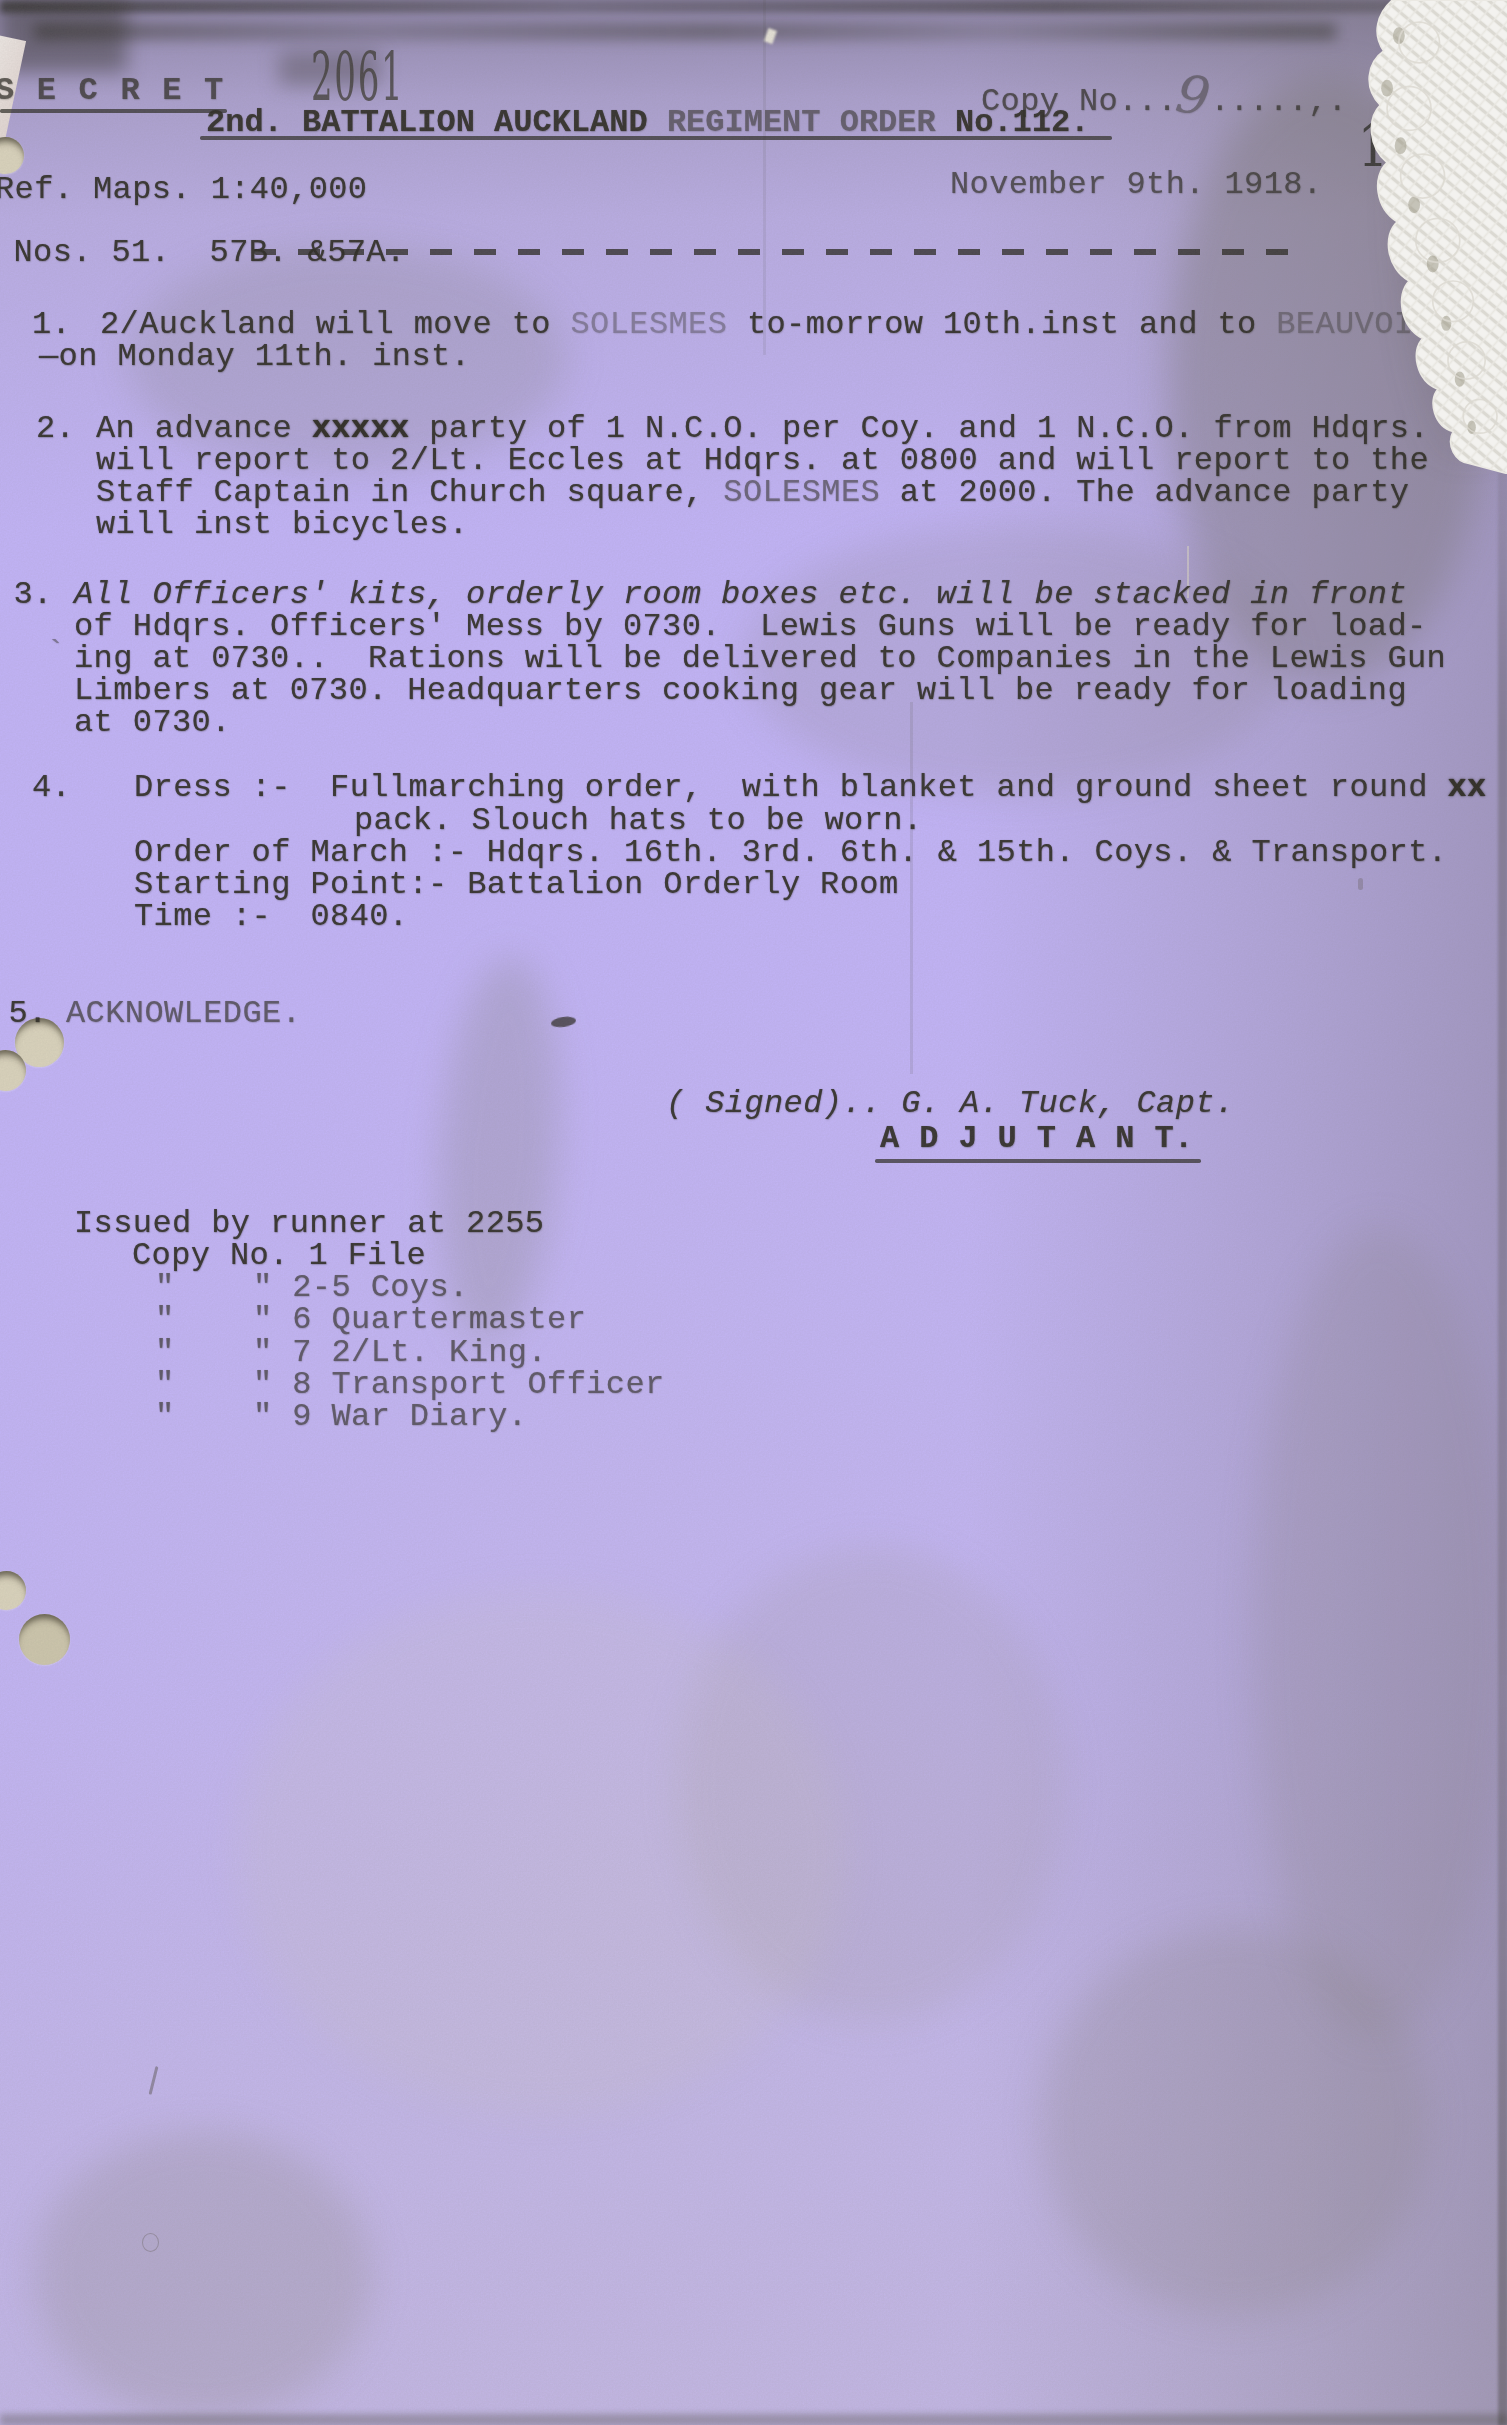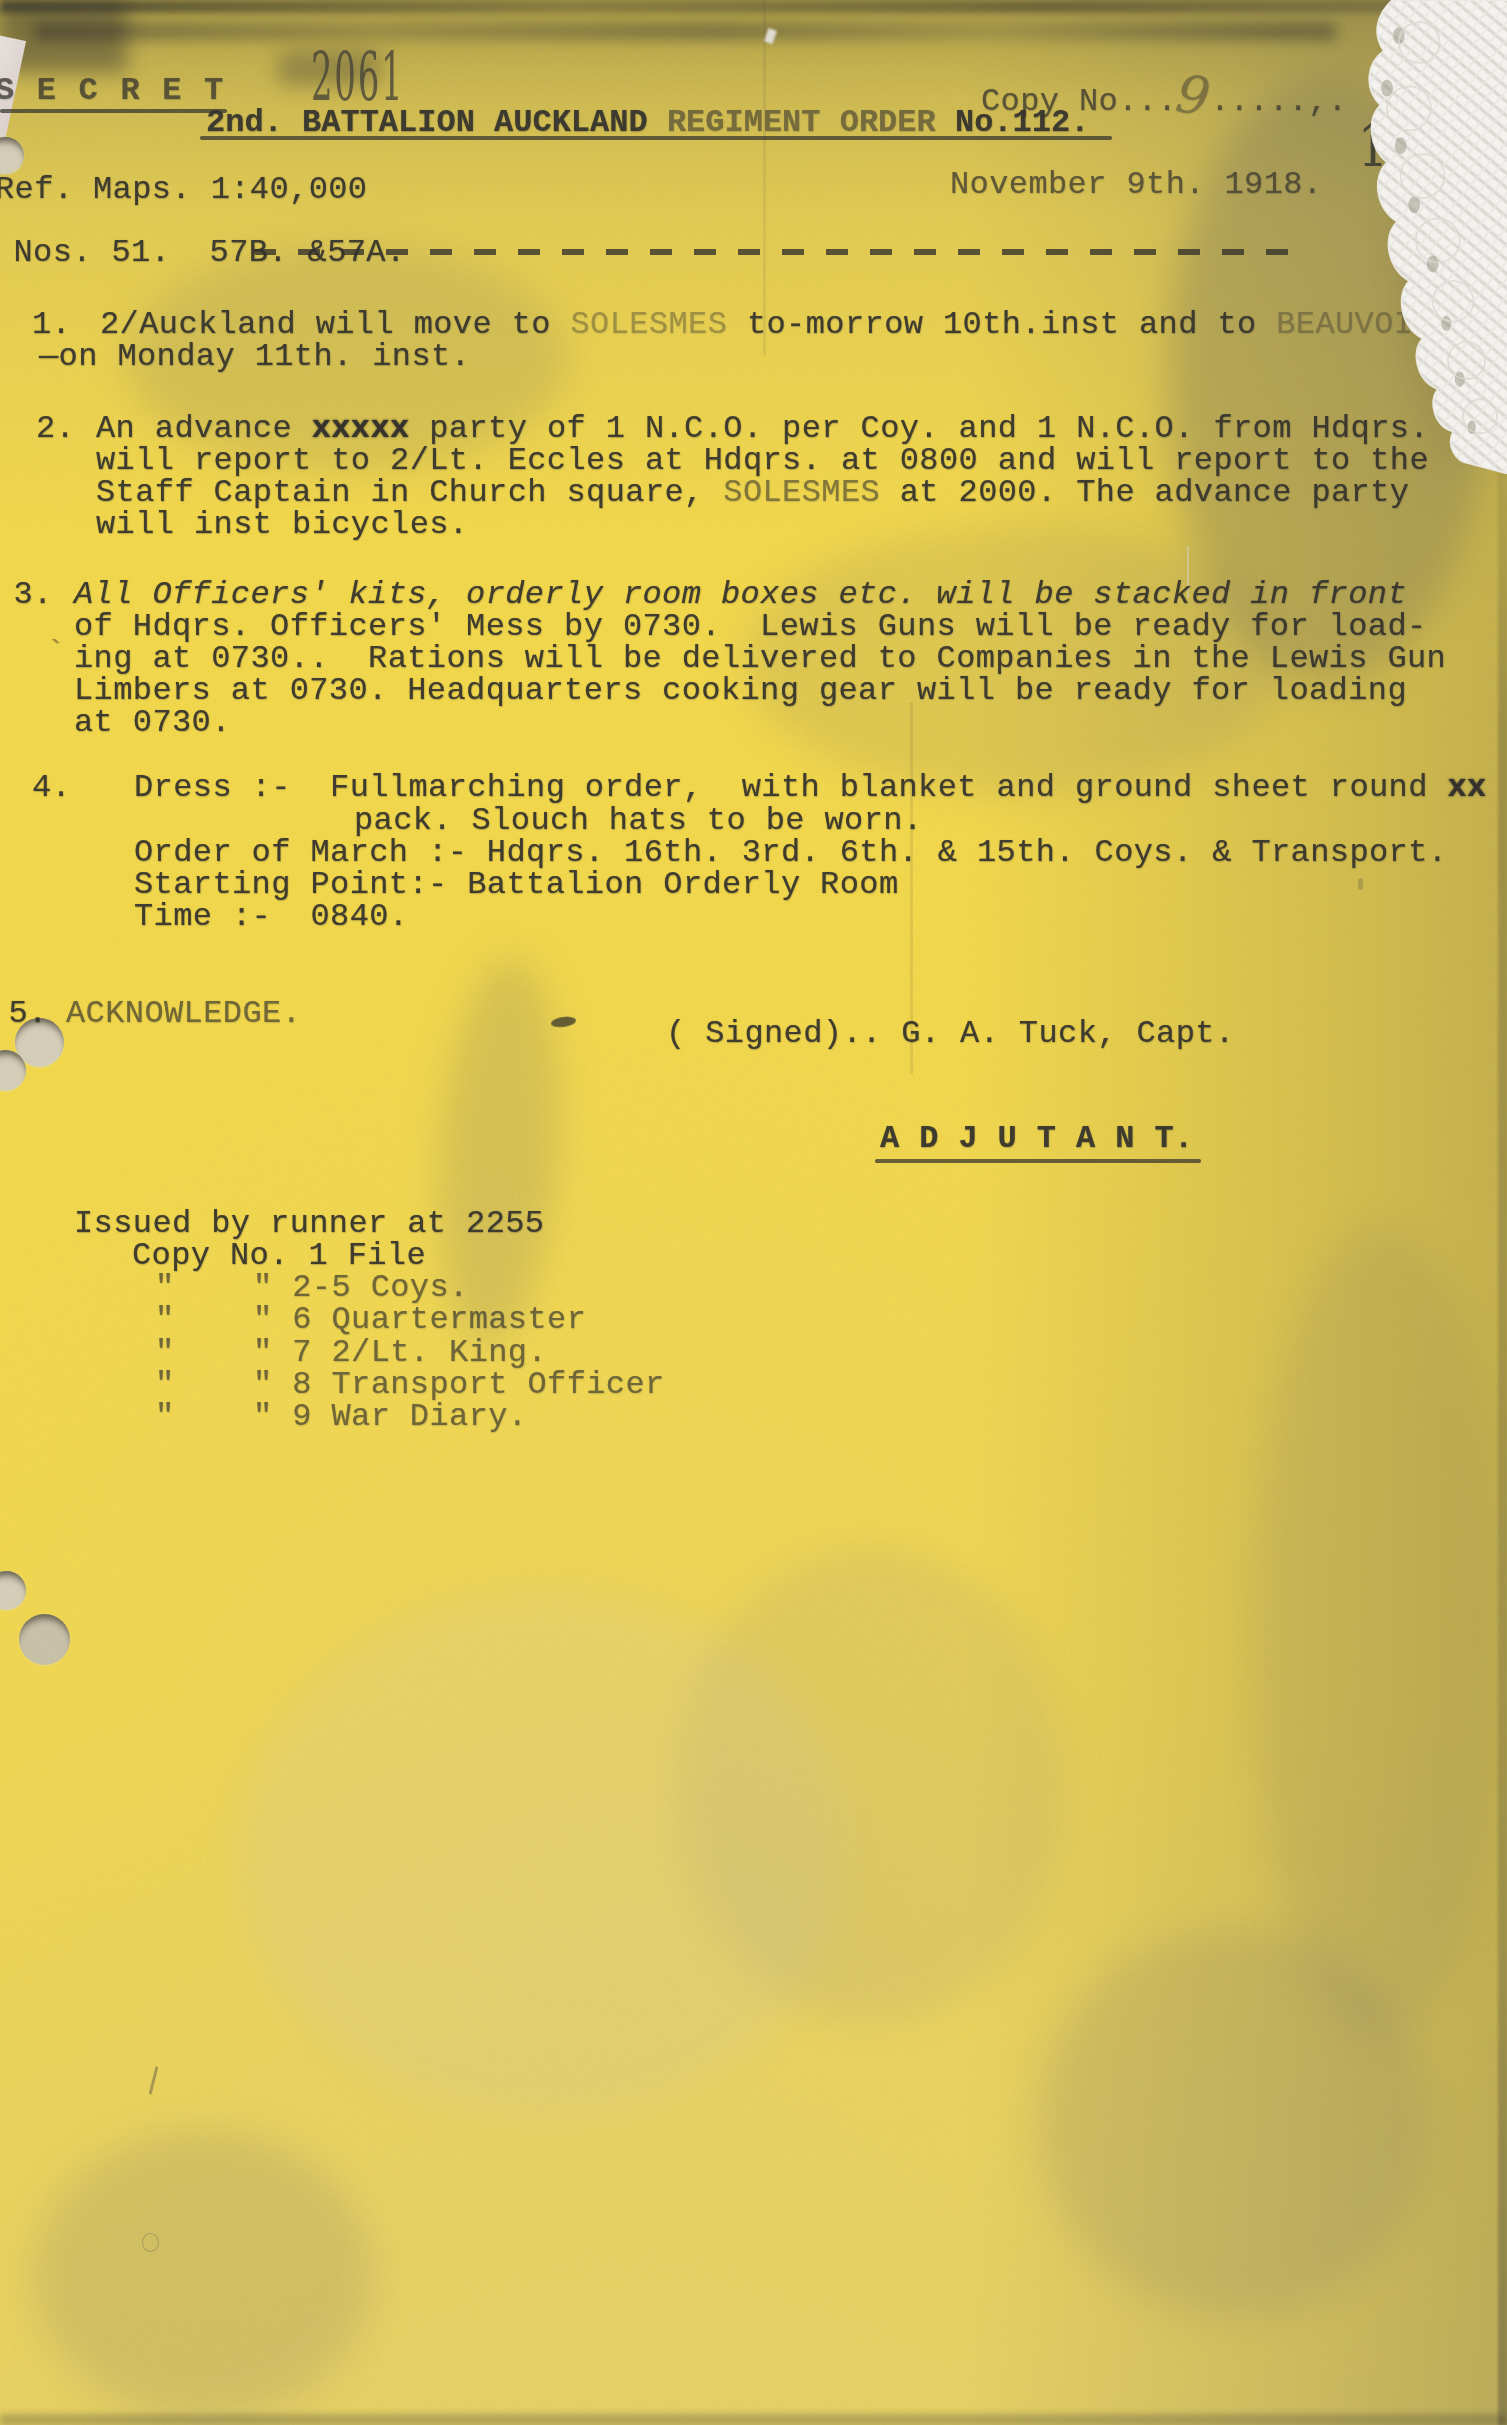--- a/index.html
+++ b/index.html
@@ -1,18 +1,18 @@
 <!DOCTYPE html>
 <html style="font-size:13.5px"><head>
 <meta charset="utf-8">
 <style>
   html,body{margin:0;padding:0;background:#55534a;}
   .page{
     position:relative; width:1508px; height:2426px; overflow:hidden;
-    background:#fde047;
+    background:#c4b5fd;
     font-family:"Liberation Mono","DejaVu Sans Mono",monospace;
   }
   .page::before{
     content:""; position:absolute; inset:0; pointer-events:none;
     background:
       linear-gradient(180deg, rgba(72,70,61,.42) 0%, rgba(110,107,93,.28) 4%, rgba(140,136,119,.16) 9%, rgba(0,0,0,0) 22%),
       linear-gradient(90deg, rgba(0,0,0,0) 64%, rgba(100,97,82,.20) 86%, rgba(88,85,72,.30) 99%),
       linear-gradient(0deg, rgba(196,191,174,.22) 0%, rgba(0,0,0,0) 30%),
       radial-gradient(90% 55% at 42% 78%, rgba(205,200,184,.16), rgba(0,0,0,0) 70%);
   }
@@ -128,21 +128,21 @@
   <div class="tl" style="left:32px;top:770px;">4.</div>
   <div class="tl" style="left:134px;top:770px;"><span>Dress :-  Fullmarching order,  with blanket and ground sheet round </span><span class="hv">xx</span></div>
   <div class="tl" style="left:354px;top:803px;">pack. Slouch hats to be worn.</div>
   <div class="tl" style="left:134px;top:835px;">Order of March :- Hdqrs. 16th. 3rd. 6th. &amp; 15th. Coys. &amp; Transport.</div>
   <div class="tl" style="left:134px;top:867px;">Starting Point:- Battalion Orderly Room</div>
   <div class="tl" style="left:134px;top:899px;">Time :-  0840.</div>
 
   <div class="tl" style="left:8.5px;top:996px;">5.</div>
   <div class="tl" style="left:66px;top:996px;opacity:.72;">ACKNOWLEDGE.</div>
 
-  <div class="tl" style="left:666px;top:1016px;">( Signed).. G. A. Tuck, Capt.</div>
+  <div class="tl" style="left:666px;top:1086px;font-style:italic;">( Signed).. G. A. Tuck, Capt.</div>
   <div class="tl bold" style="left:880px;top:1121px;">A D J U T A N T.</div>
   <div class="rule" style="left:875px;top:1159px;width:326px;height:4.2px;"></div>
 
   <div class="tl" style="left:74px;top:1206px;">Issued by runner at 2255</div>
   <div class="tl" style="left:132px;top:1238px;">Copy No. 1 File</div>
   <div class="tl" style="left:155px;top:1270px;opacity:.72;">"    " 2-5 Coys.</div>
   <div class="tl" style="left:155px;top:1302px;opacity:.72;">"    " 6 Quartermaster</div>
   <div class="tl" style="left:155px;top:1335px;opacity:.72;">"    " 7 2/Lt. King.</div>
   <div class="tl" style="left:155px;top:1367px;opacity:.72;">"    " 8 Transport Officer</div>
   <div class="tl" style="left:155px;top:1399px;opacity:.72;">"    " 9 War Diary.</div>

